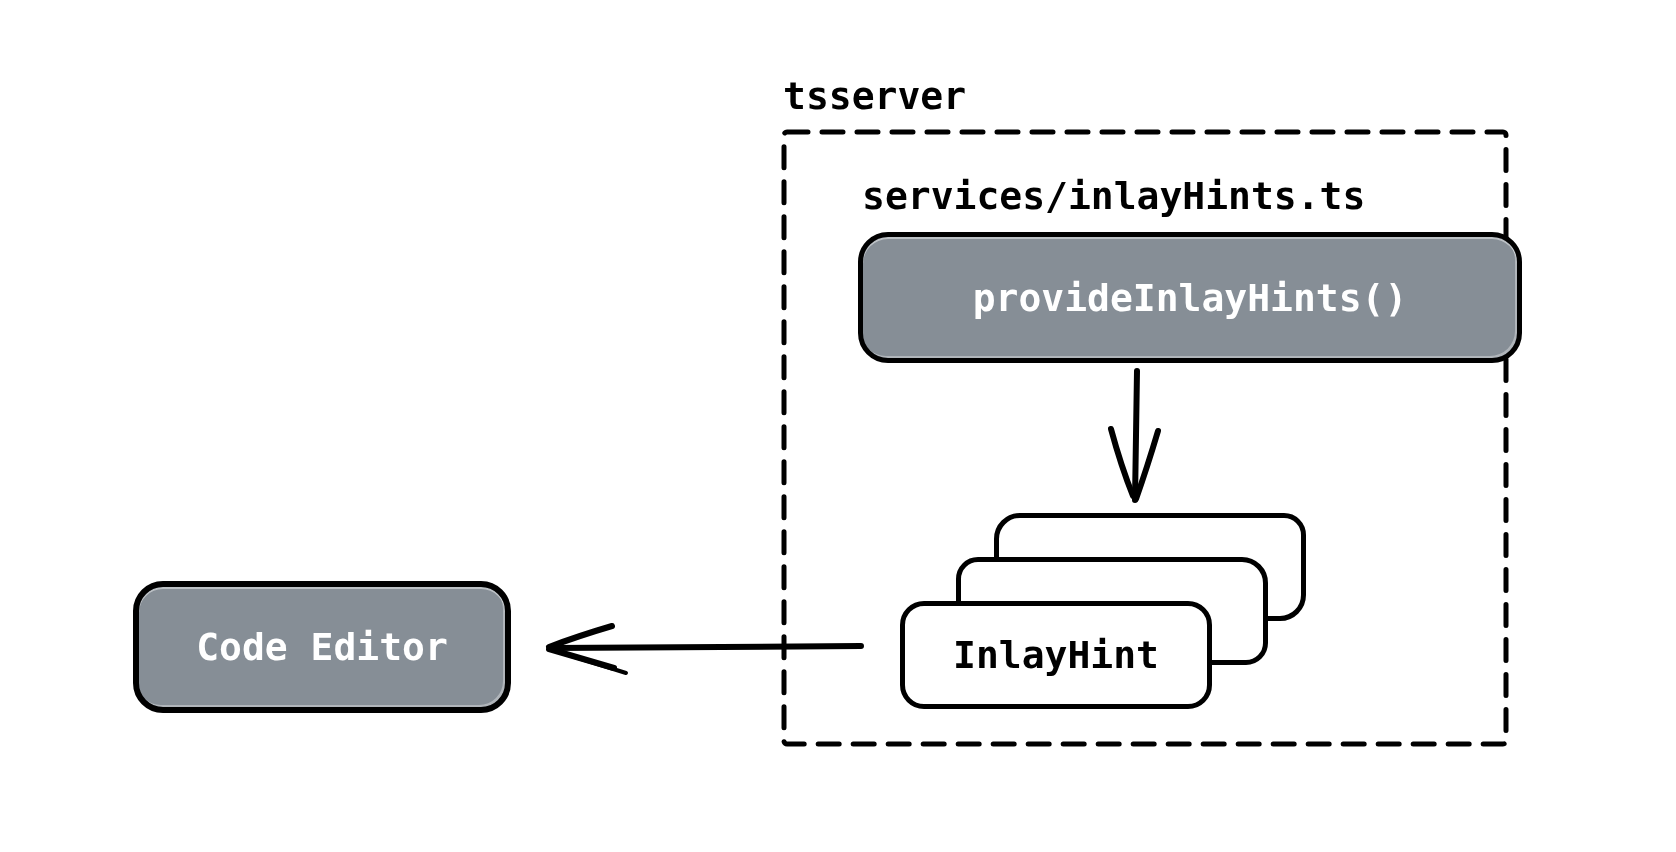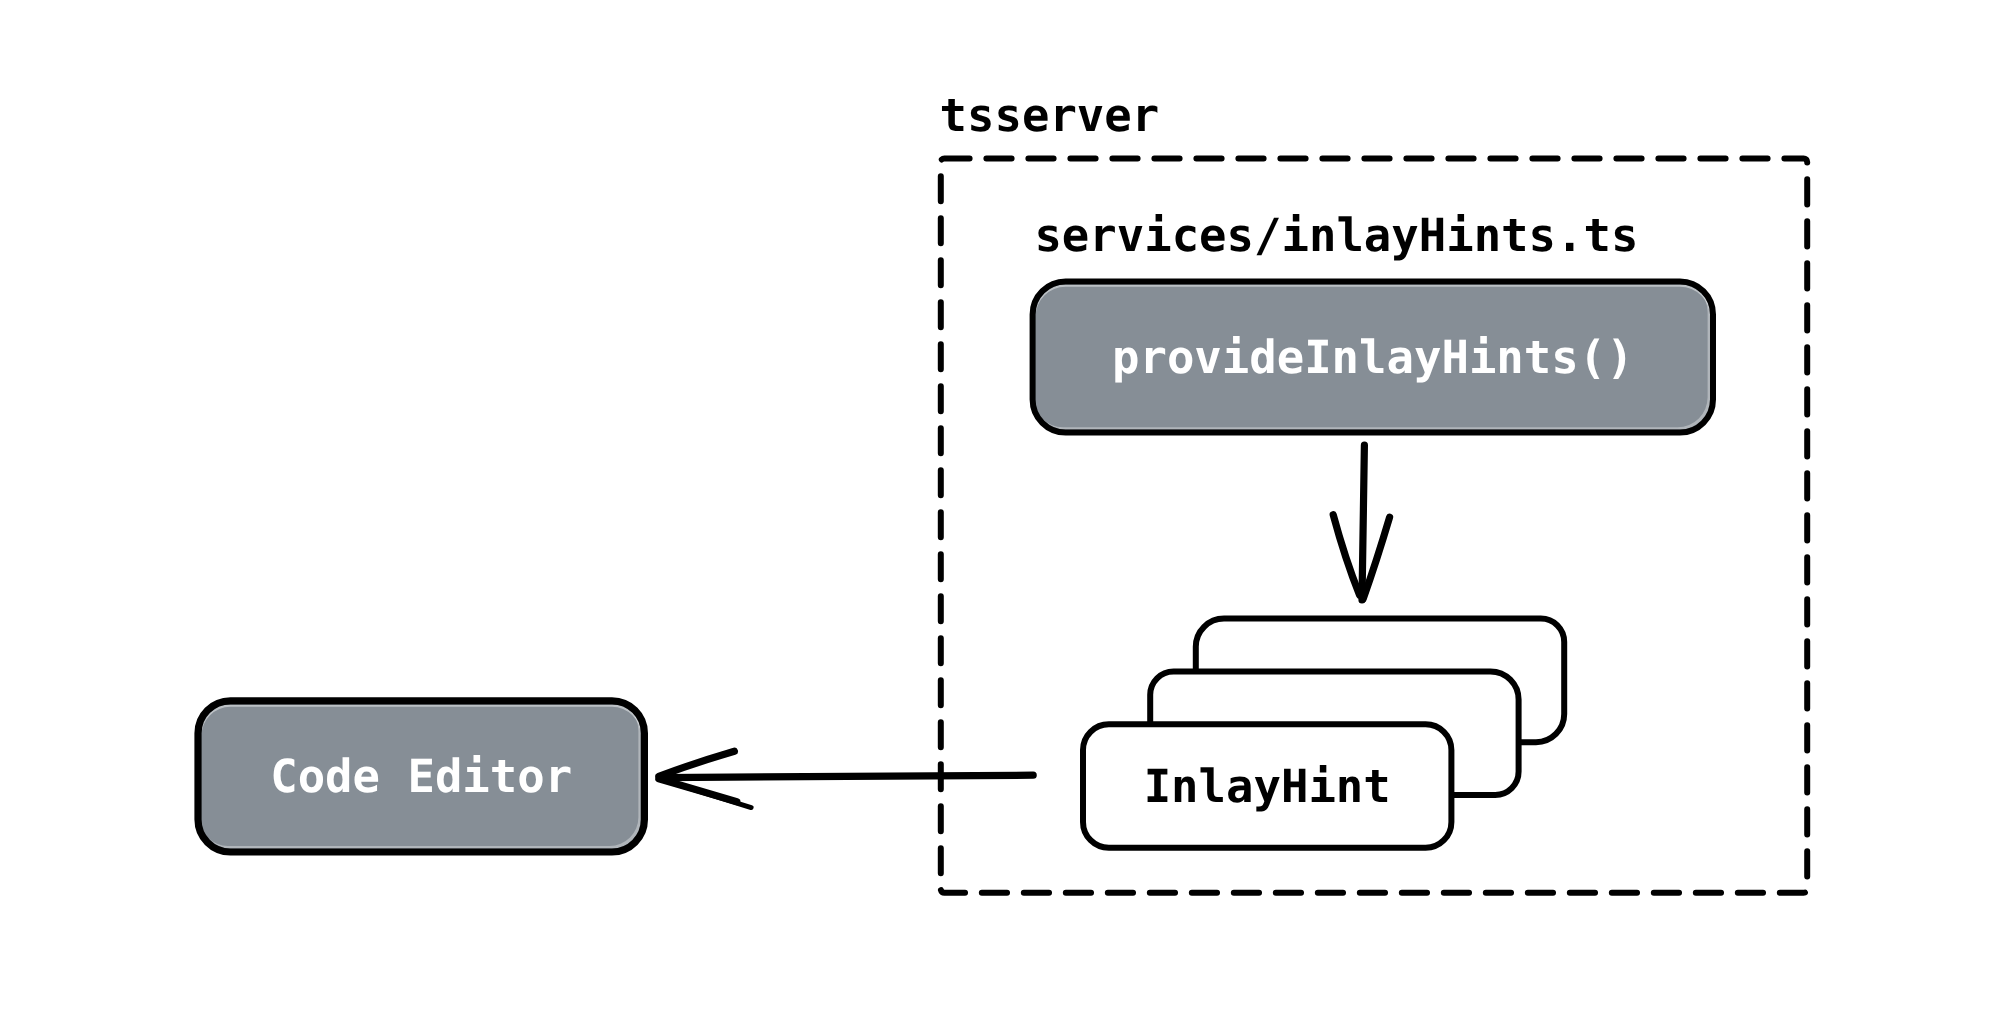--- a/index.html
+++ b/index.html
@@ -47,30 +47,29 @@
   .node{
     position:absolute;
     display:flex;align-items:center;justify-content:center;
     background:var(--node-fill);
     border:5px solid var(--stroke);
     color:var(--node-text);
     font-size:38px;
     white-space:nowrap;
   }
   .node-provide{
-    left:858px;top:232px;width:572px;height:131px;
+    left:858px;top:232px;width:664px;height:131px;
     border-radius:30px;
     box-shadow:inset 0 2px 0 rgba(255,255,255,.45), inset -2px -2px 0 rgba(255,255,255,.35);
   }
   .node-editor{
     left:133px;top:581px;width:378px;height:132px;
     border:6px solid var(--stroke);
     border-radius:30px;
     box-shadow:inset 0 2px 0 rgba(255,255,255,.45), inset -2px -2px 0 rgba(255,255,255,.35);
-    margin-left:29px;
   }
   .card{
     position:absolute;
     width:312px;height:108px;
     background:var(--card-fill);
     border:5px solid var(--stroke);
     border-radius:24px;
     display:flex;align-items:center;justify-content:center;
     color:var(--label-text);
     font-size:38px;

